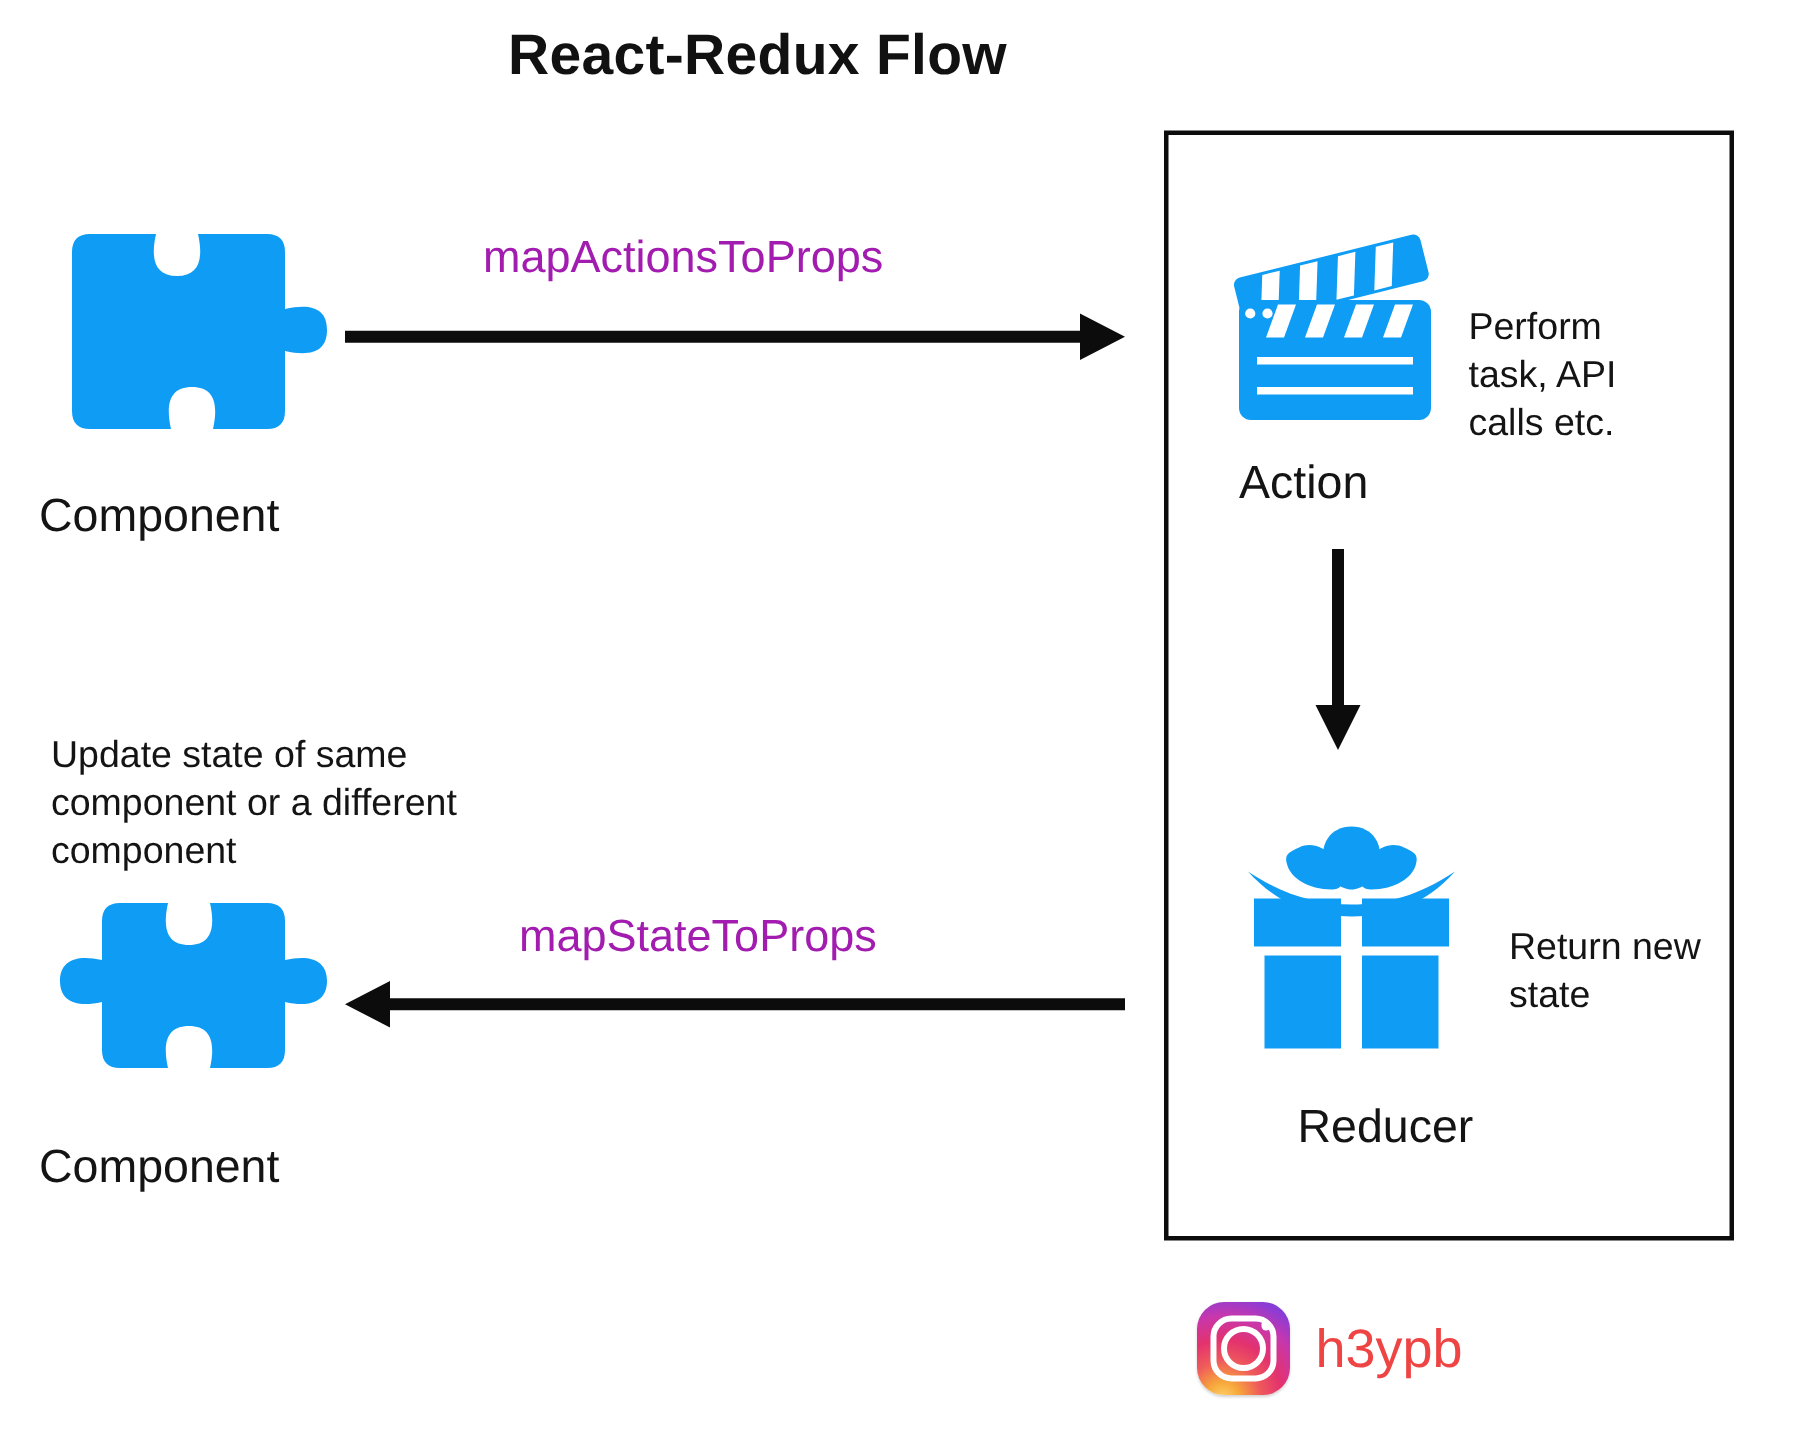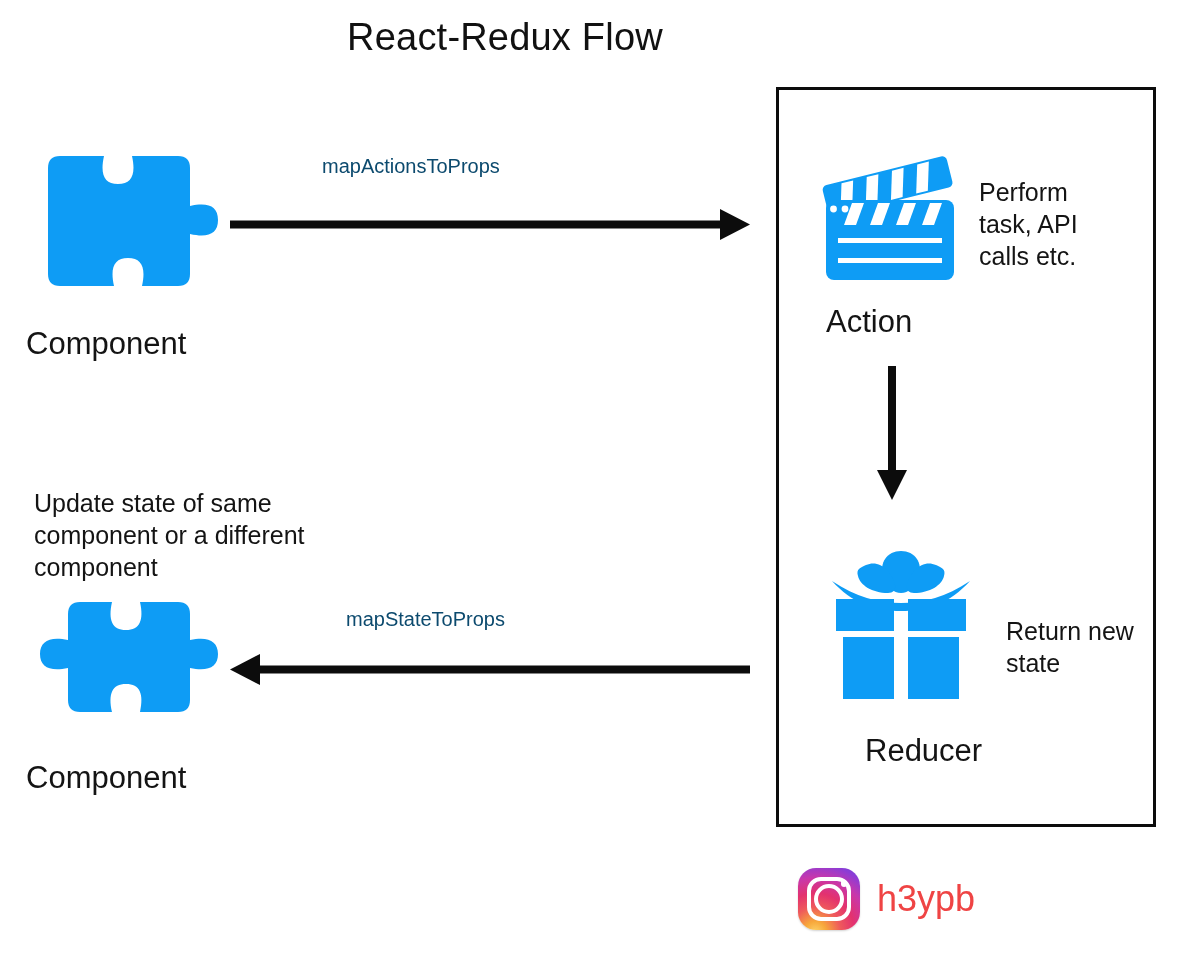--- a/index.html
+++ b/index.html
@@ -20,21 +20,21 @@
   }
   .abs { position: absolute; }
 
   
   #diagram-title {
     left: 0;
     top: 16px;
     width: 1010px;
     text-align: center;
     font-size: 38px;
-    font-weight: 400;
+    font-weight: 700;
     letter-spacing: 0.2px;
     color: #111111;
   }
 
   
   #redux-box {
     left: 776px;
     top: 87px;
     width: 380px;
     height: 740px;
@@ -50,34 +50,34 @@
     white-space: pre;
     color: #141414;
   }
   .label-md {
     font-size: 25px;
     line-height: 1.28;
     white-space: pre-line;
     color: #141414;
   }
   .label-arrow {
-    font-size: 20px;
+    font-size: 30px;
     line-height: 1.2;
     white-space: pre;
-    color: #0c4a6e;
+    color: #a21caf;
   }
 
   
   #label-map-actions { left: 322px; top: 154px; }
   #label-map-state   { left: 346px; top: 607px; }
   #label-component-top    { left: 26px;  top: 326px; }
   #label-component-bottom { left: 26px;  top: 760px; }
   #label-action  { left: 826px; top: 304px; }
   #label-reducer { left: 865px; top: 733px; }
-  #label-perform { left: 979px; top: 176px; }
+  #label-perform { left: 979px; top: 202px; }
   #label-dispatch{ left: 921px; top: 405px; }
   #label-return  { left: 994px; top: 615px; margin-left: 12px; }
   #label-update  { left: 34px;  top: 487px; }
 
   
   .arrow-svg { overflow: visible; display: block; }
   #arrow-top     { left: 228px; top: 205px; }
   #arrow-bottom  { left: 228px; top: 650px; }
   #arrow-dispatch{ left: 868px; top: 362px; }
 

